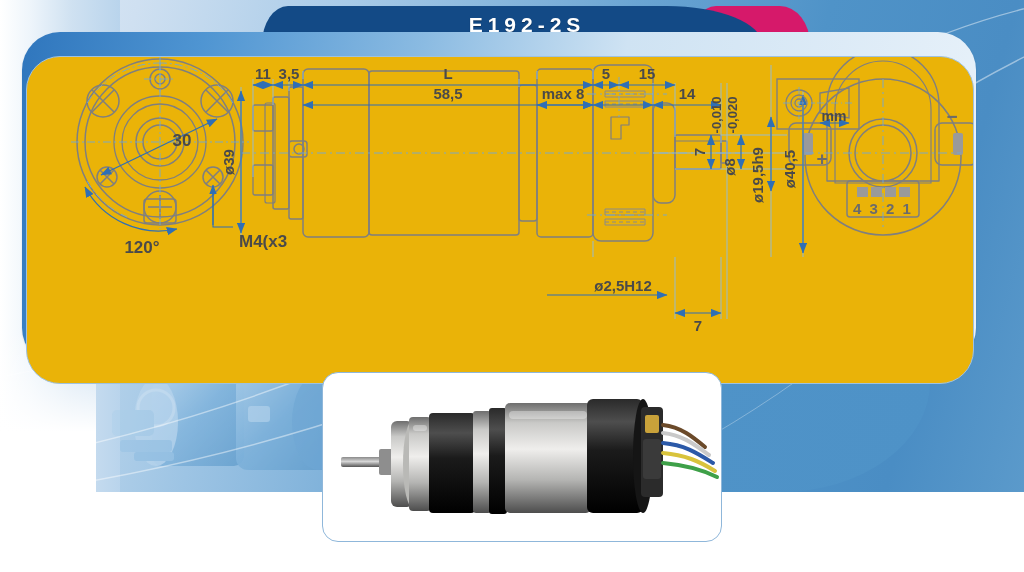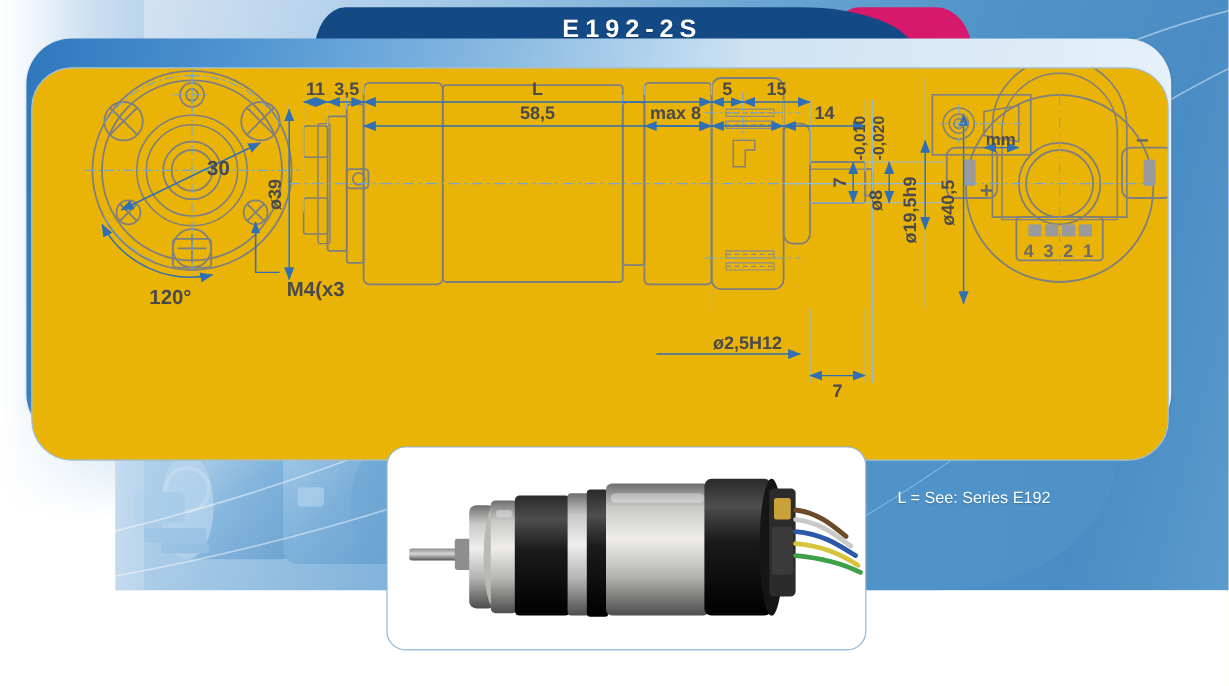--- a/index.html
+++ b/index.html
@@ -425,16 +425,15 @@
       </g>
 
       <g opacity="0.35" fill="#ffffff">
         <rect x="186" y="38" width="78" height="8" rx="4"></rect>
         <rect x="90" y="52" width="14" height="6" rx="3"></rect>
       </g>
     </svg>
   </div>
 
   <div class="notes">
-    <div>L = See: Series E192</div>
   </div>
 
 </div>
 
 </body></html>

